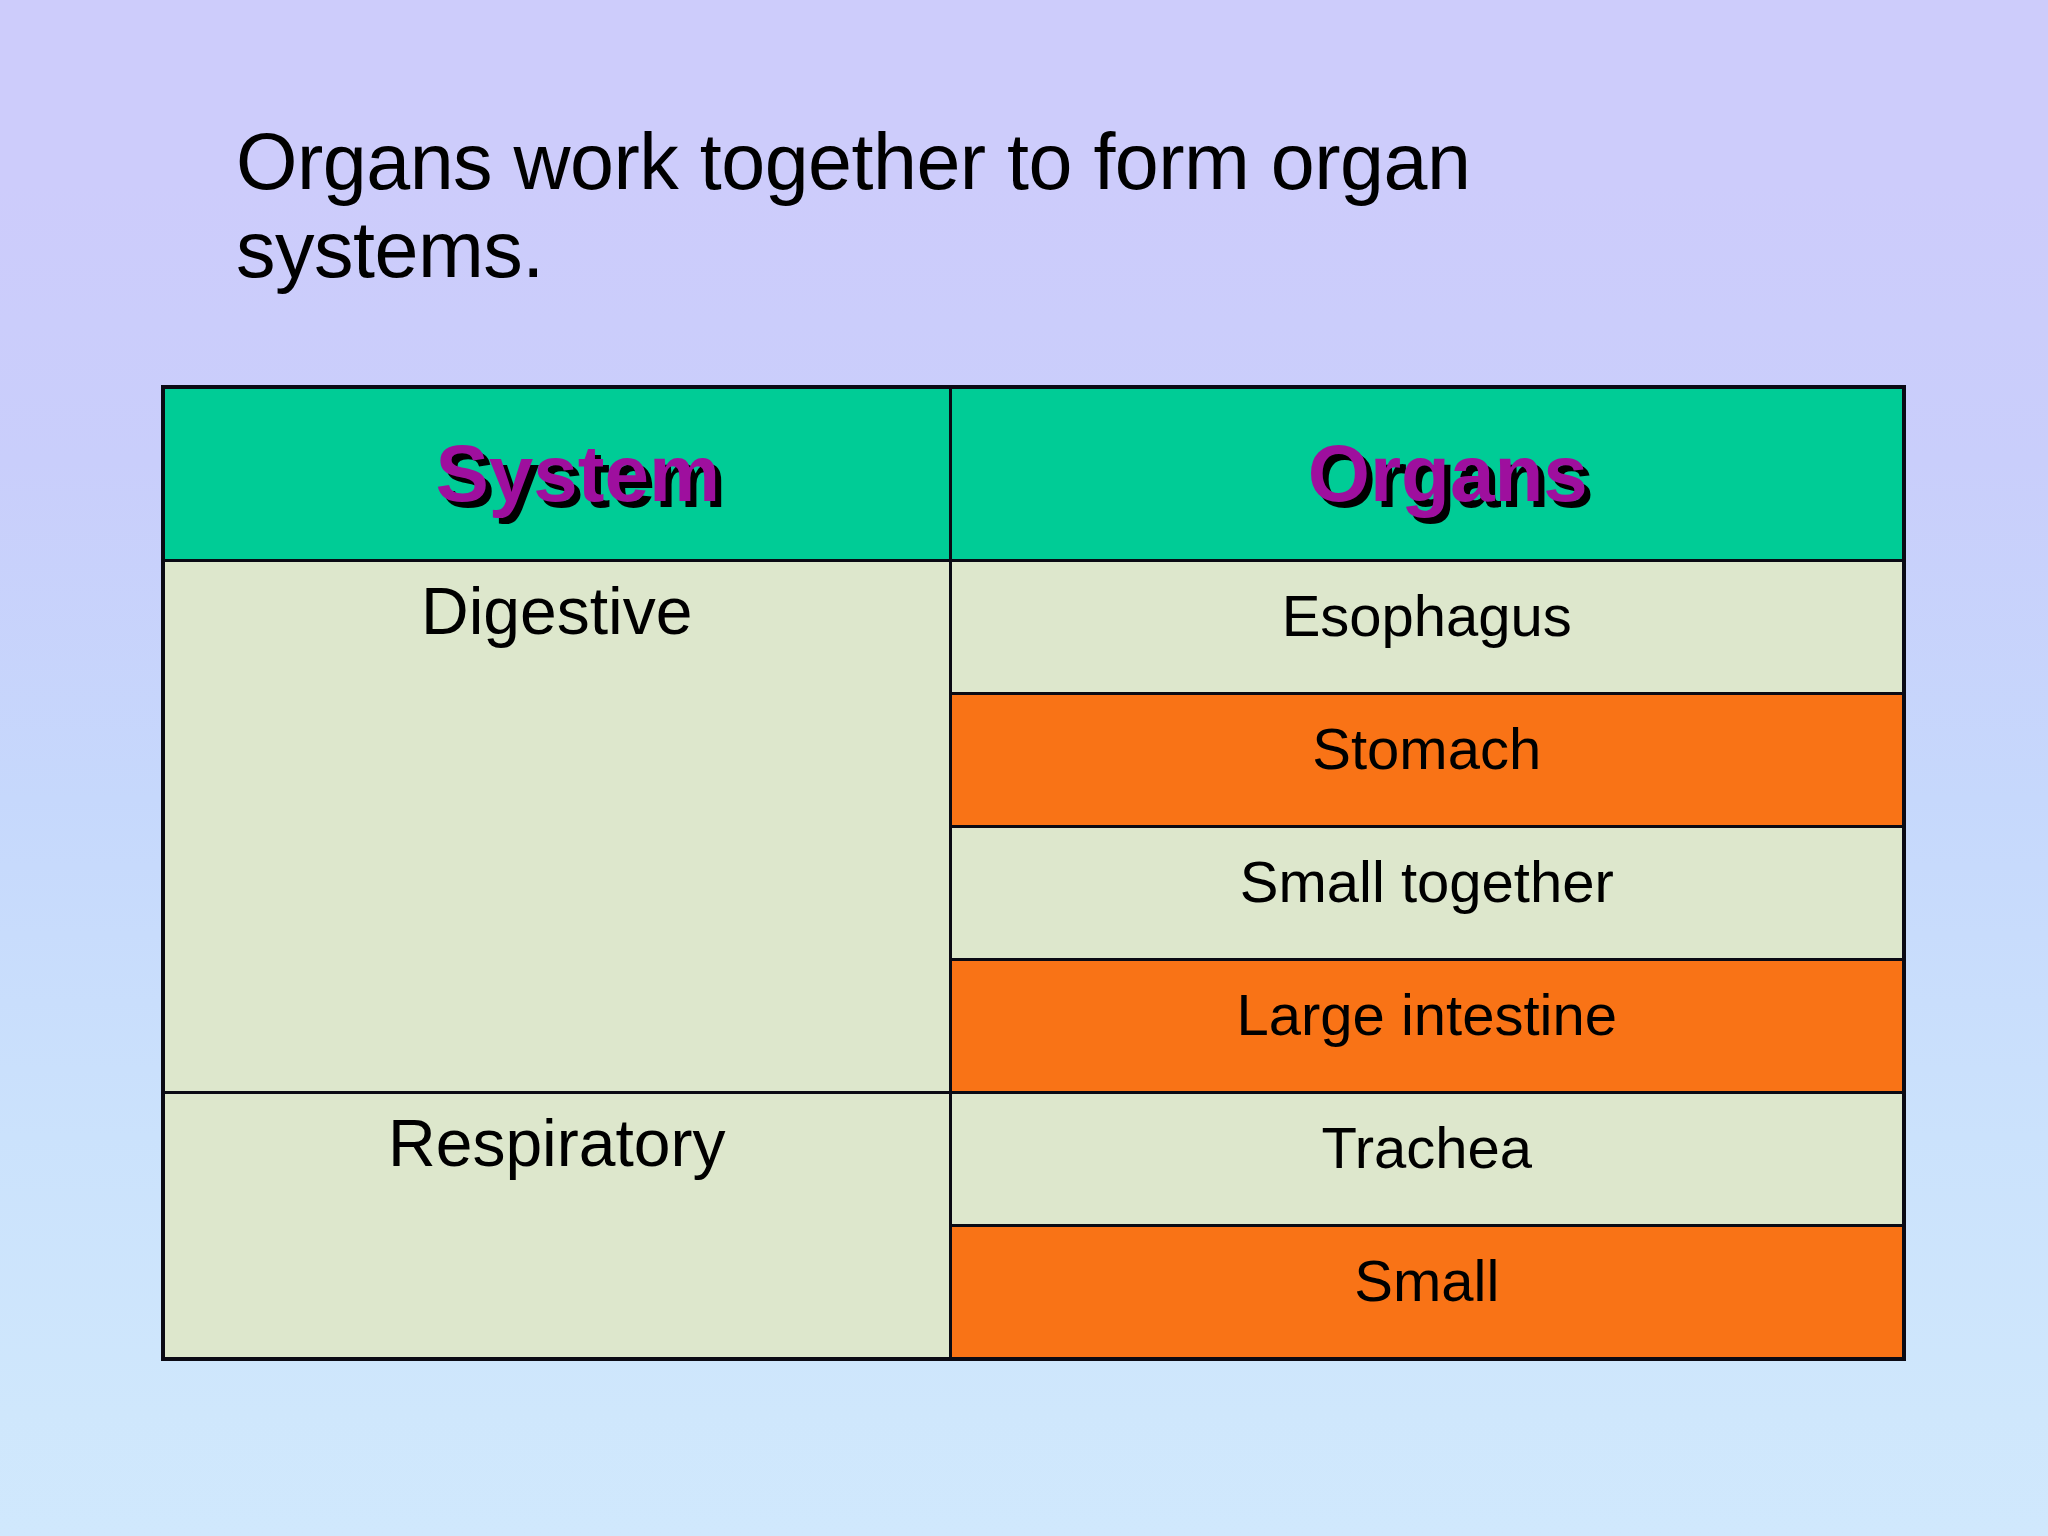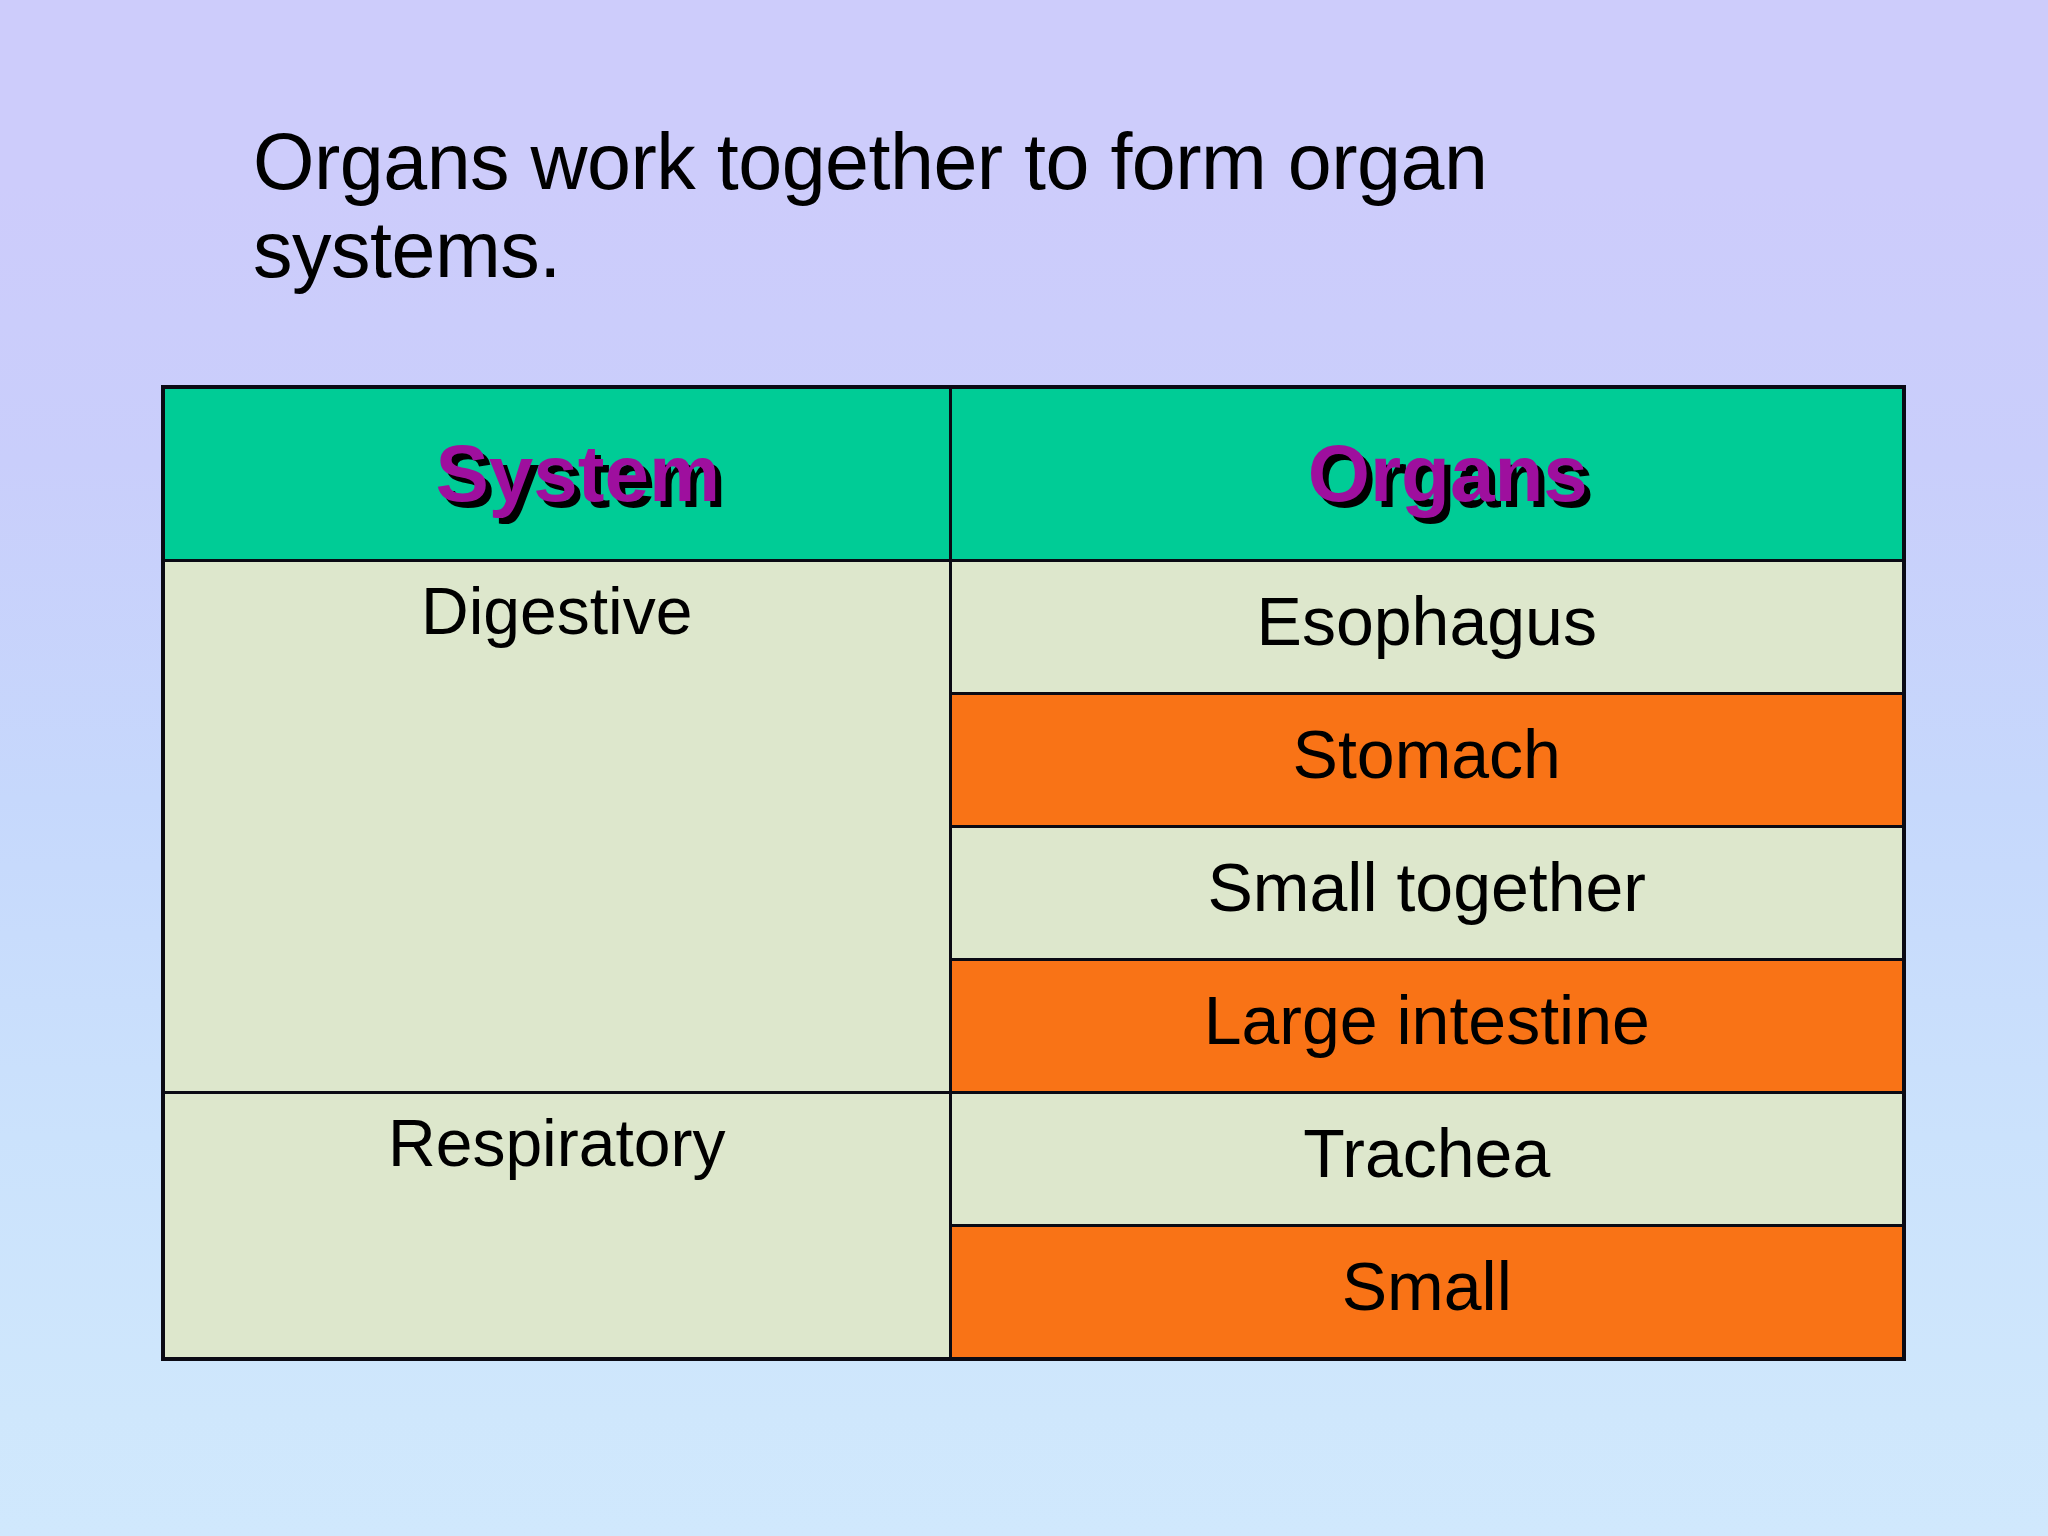--- a/index.html
+++ b/index.html
@@ -23,21 +23,21 @@
 
   .slide {
     position: relative;
     width: 2048px;
     height: 1536px;
   }
 
   
   .slide-title {
     position: absolute;
-    left: 253px;
+    left: 236px;
     top: 118px;
     width: 1530px;
     font-size: 79px;
     line-height: 1.12;
     color: #000000;
     font-family: "Liberation Sans", sans-serif;
     font-weight: 400;
     letter-spacing: -0.5px;
     white-space: pre-wrap;
   }
@@ -80,21 +80,21 @@
     font-family: "Liberation Sans", sans-serif;
     margin-left: 42px;
   }
 
   
   .cell {
     height: 130px;
   }
   .cell-text {
     display: block;
-    font-size: 68px;
+    font-size: 58px;
     color: #000000;
     line-height: 1.05;
     padding-top: 24px;
     font-family: "Liberation Sans", sans-serif;
   }
 
   .shade-dark  { background: #dde7cc; }
   .shade-light { background: #f97316; }
 
   

